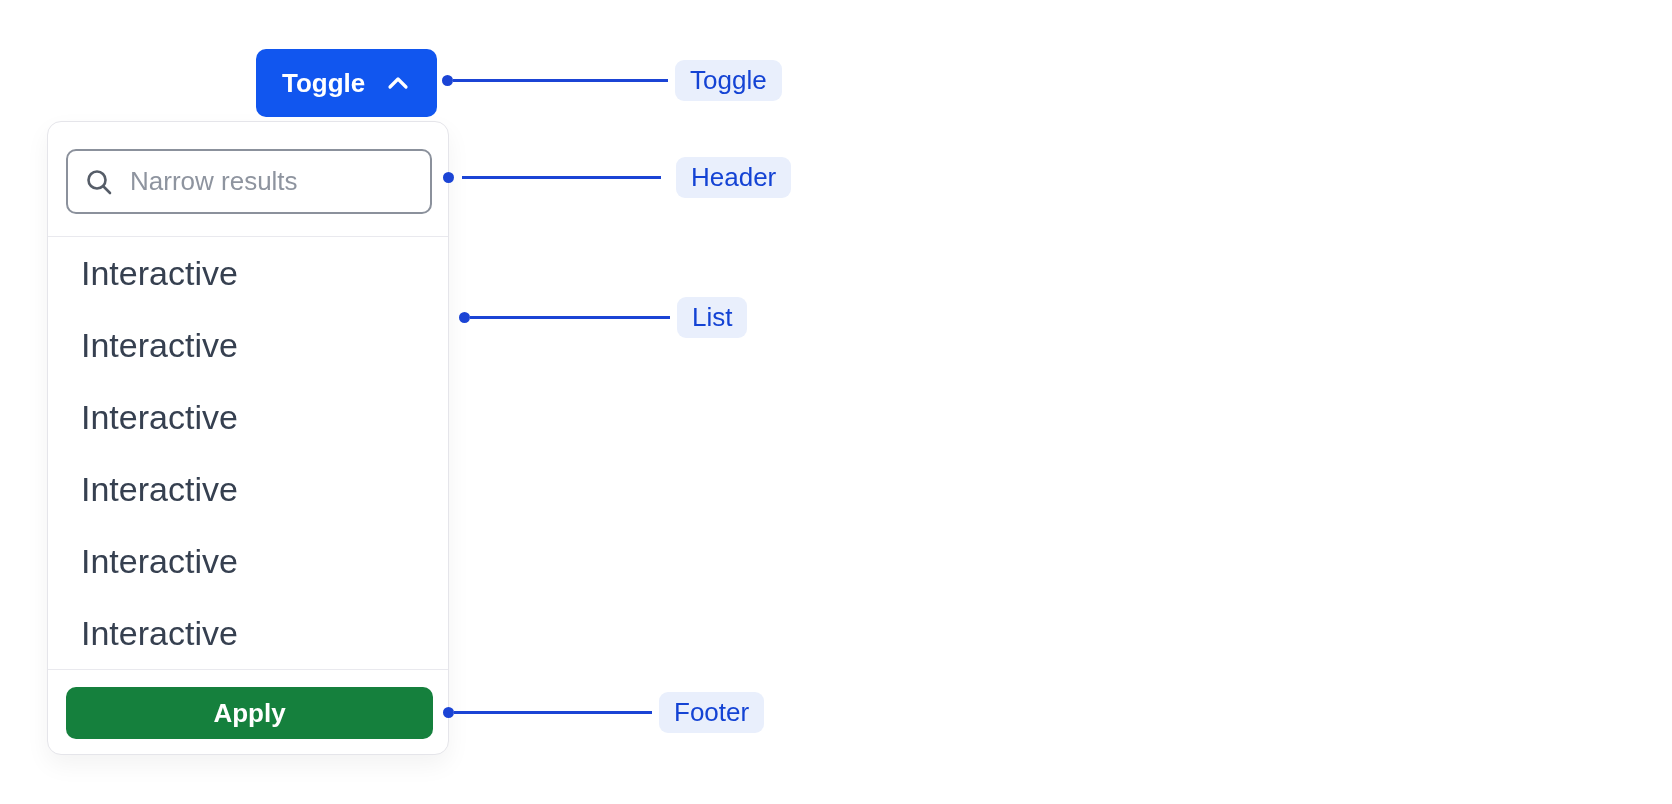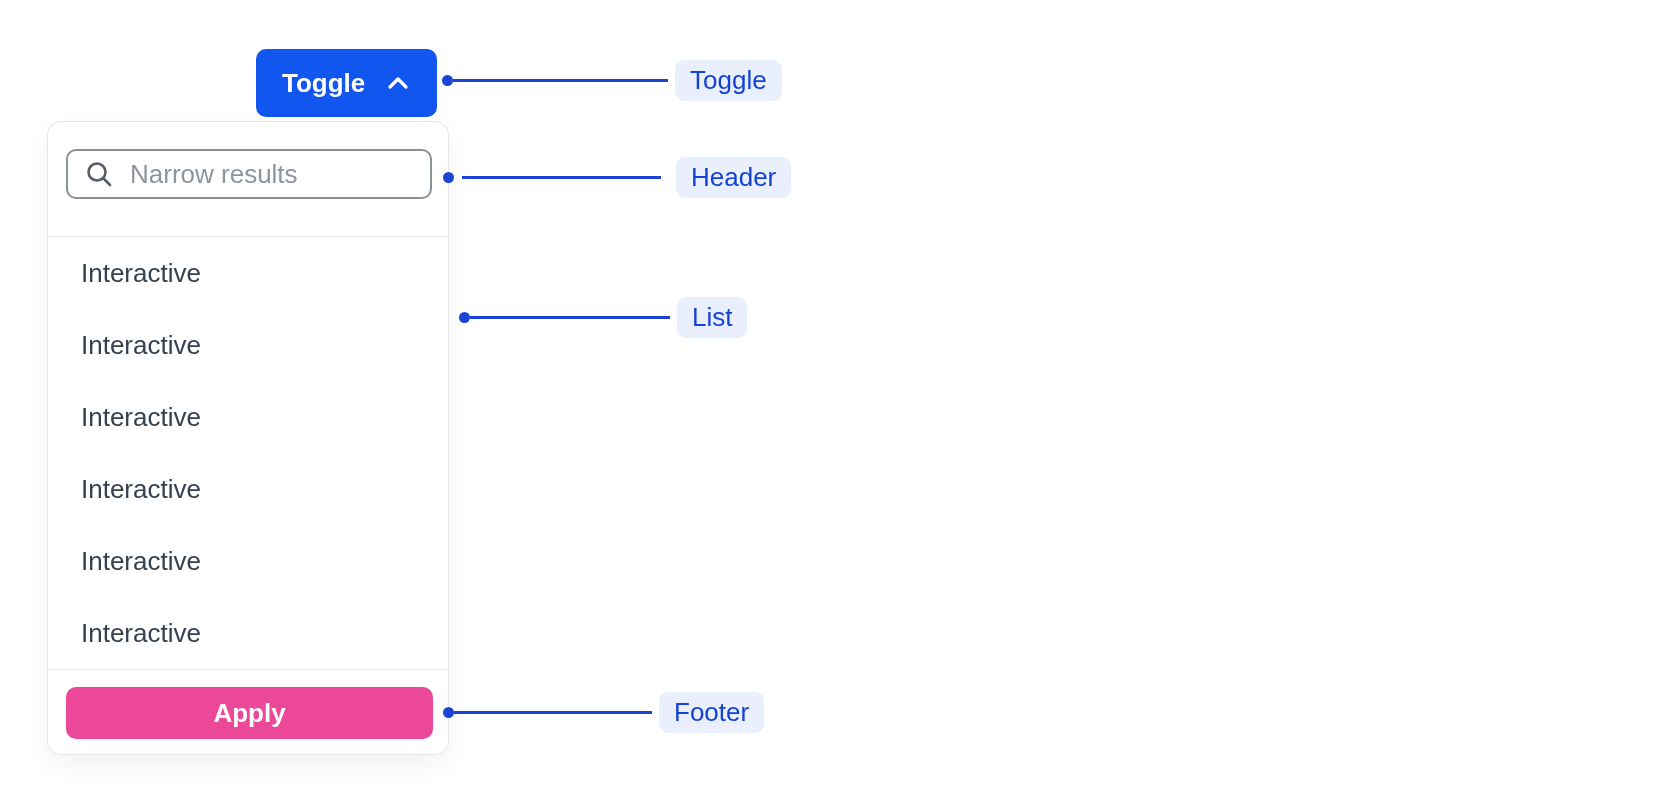--- a/index.html
+++ b/index.html
@@ -26,21 +26,21 @@
   
   .panel{
     position:absolute;left:47px;top:121px;
     width:402px;height:634px;box-sizing:border-box;
     background:#ffffff;
     border:1px solid #e5e5ea;border-radius:14px;
     box-shadow:0 10px 24px rgba(0,0,0,0.05);
   }
   .search-box{
     position:absolute;left:18px;top:27px;
-    width:366px;height:50px;box-sizing:border-box;
+    width:366px;height:65px;box-sizing:border-box;
     border:2px solid #8b919c;border-radius:10px;
     display:flex;align-items:center;gap:14px;
     padding:0 16px;background:#ffffff;
   }
   .search-box svg{flex:0 0 auto;display:block;}
   .search-box input{
     flex:1 1 auto;min-width:0;
     border:none;outline:none;background:transparent;
     font-family:"Liberation Sans", sans-serif;
     font-size:26px;color:#333c48;
@@ -51,26 +51,26 @@
   }
   .divider.d1{top:114px;}
   .divider.d2{top:547px;}
   .list{
     position:absolute;left:0;top:115px;width:100%;height:432px;
     margin:0;padding:0;list-style:none;overflow:hidden;
   }
   .list li{
     height:72px;display:flex;align-items:center;
     padding:0 0 0 33px;
-    font-size:26px;color:#364050;cursor:pointer;
+    font-size:34px;color:#364050;cursor:pointer;
   }
   .apply-btn{
     position:absolute;left:18px;top:565px;
     width:367px;height:52px;
-    background:#ec4899;border:none;border-radius:10px;
+    background:#15803d;border:none;border-radius:10px;
     color:#ffffff;font-size:26px;font-weight:600;
     font-family:"Liberation Sans", sans-serif;
     cursor:pointer;
   }
 
   
   .annotation{
     position:absolute;display:flex;align-items:center;
   }
   .annotation .dot{

